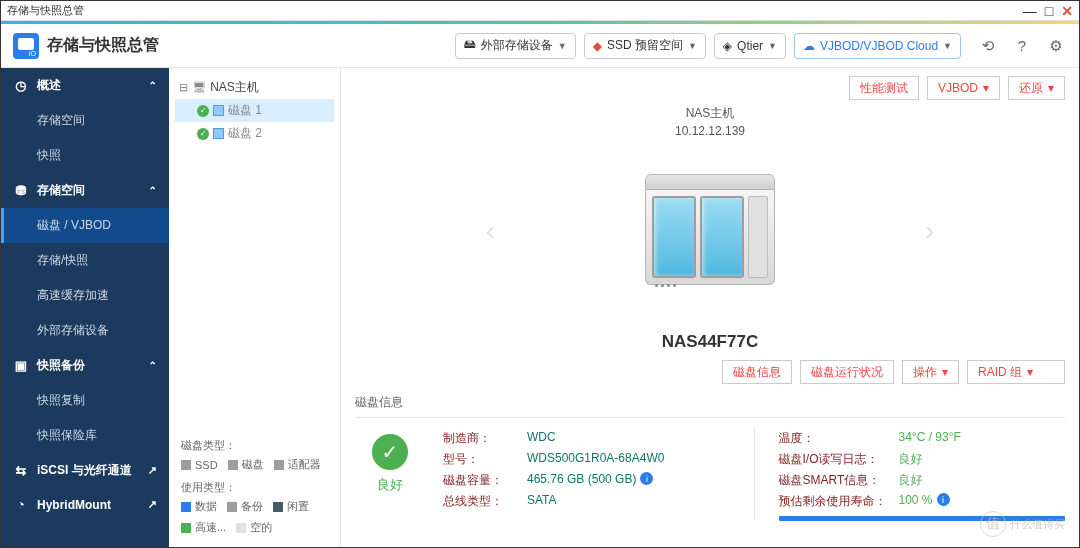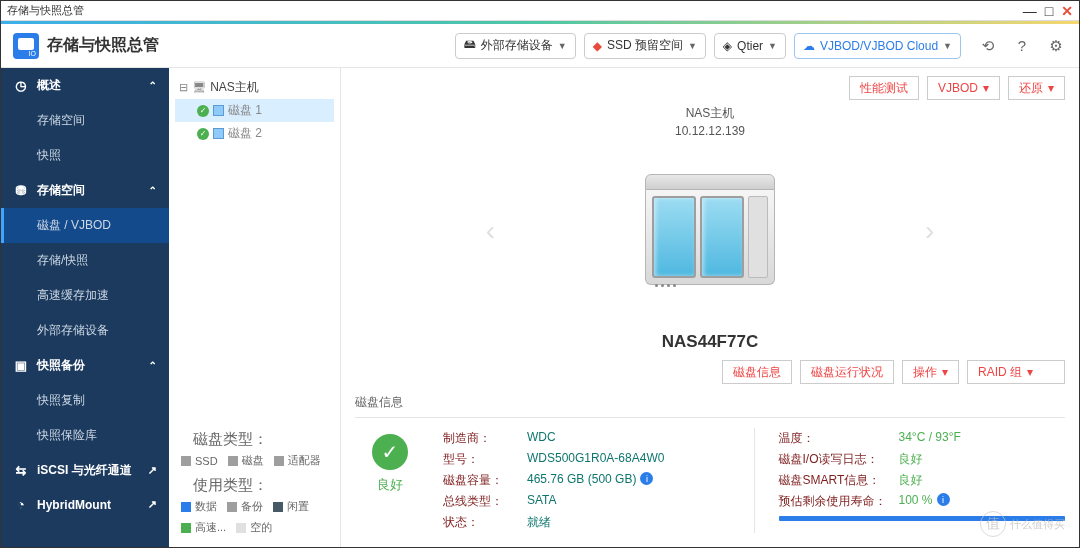--- a/index.html
+++ b/index.html
@@ -30,21 +30,21 @@
 .side-item .chev { margin-left: auto; font-size: 10px; }
 .side-item .ext { margin-left: auto; font-size: 11px; }
 .tree-panel { width: 172px; border-right: 1px solid #e5e5e5; padding: 8px 6px; font-size: 12px; color: #444; }
 .tree-row { display: flex; align-items: center; gap: 4px; padding: 3px 4px; cursor: pointer; }
 .tree-row.sub { padding-left: 22px; color: #888; }
 .tree-row.selected { background: #d9eeff; }
 .tree-row .status-ok { width: 12px; height: 12px; border-radius: 50%; background: #4caf50; color: #fff; font-size: 8px; display: flex; align-items: center; justify-content: center; }
 .tree-row .disk-i { width: 11px; height: 11px; background: #90caf9; border: 1px solid #5a9bd5; }
 .tree-row .nas-i { font-size: 11px; color: #888; }
 .legend-block { margin-top: auto; padding: 6px 6px 4px; }
-.legend-title { font-size: 15px; color: #666; margin: 8px 12px 4px; }
+.legend-title { font-size: 11px; color: #666; margin: 8px 0 4px; }
 .legend-items { display: flex; flex-wrap: wrap; gap: 6px 10px; }
 .legend-item { display: flex; align-items: center; gap: 4px; font-size: 11px; color: #666; }
 .legend-sw { width: 10px; height: 10px; }
 .content { flex: 1; display: flex; flex-direction: column; padding: 8px 14px 4px; overflow: hidden; }
 .top-actions { display: flex; gap: 8px; justify-content: flex-end; margin-bottom: 4px; }
 .act-btn { height: 24px; border: 1px solid #ccc; background: #fff; font-size: 12px; padding: 0 10px; display: flex; align-items: center; gap: 5px; cursor: pointer; color: #ef4444; }
 .device-head { text-align: center; font-size: 12px; color: #555; line-height: 1.5; margin-bottom: 6px; }
 .device-view { flex: 0 0 auto; display: flex; align-items: center; justify-content: center; gap: 40px; height: 170px; }
 .nav-arrow { font-size: 28px; color: #e0e0e0; cursor: pointer; padding: 20px 110px; }
 .nas-box { width: 130px; height: 115px; position: relative; }
@@ -299,24 +299,20 @@
           </div>
         <div class="kv">
             <span class="k">磁盘容量：</span>
             <span class="v">465.76 GB (500 GB)</span>
             <span class="info-icon">i</span>
           </div>
         <div class="kv">
             <span class="k">总线类型：</span>
             <span class="v">SATA</span>
           </div>
-        <div class="kv">
-            <span class="k">状态：</span>
-            <span class="v">就绪</span>
-          </div>
       </div>
       <div class="divider-v"></div>
       <div class="kv-col">
         <div class="kv">
             <span class="k" style="width:120px">温度：</span>
             <span class="v good">34°C / 93°F</span>
           </div>
         <div class="kv">
             <span class="k" style="width:120px">磁盘I/O读写日志：</span>
             <span class="v good">良好</span>

